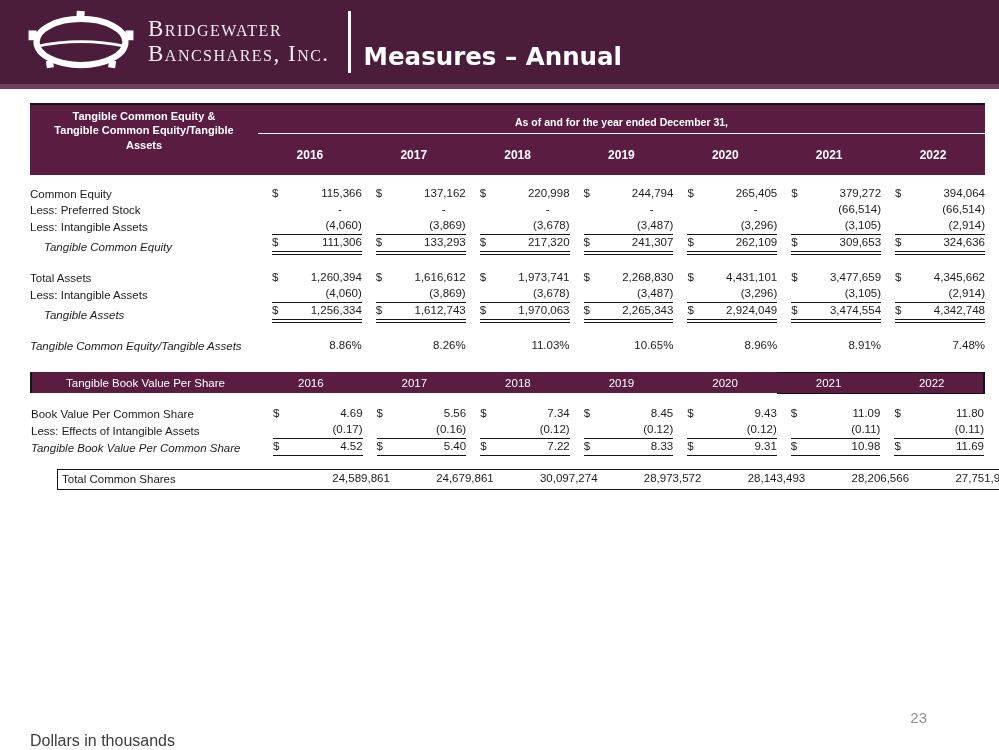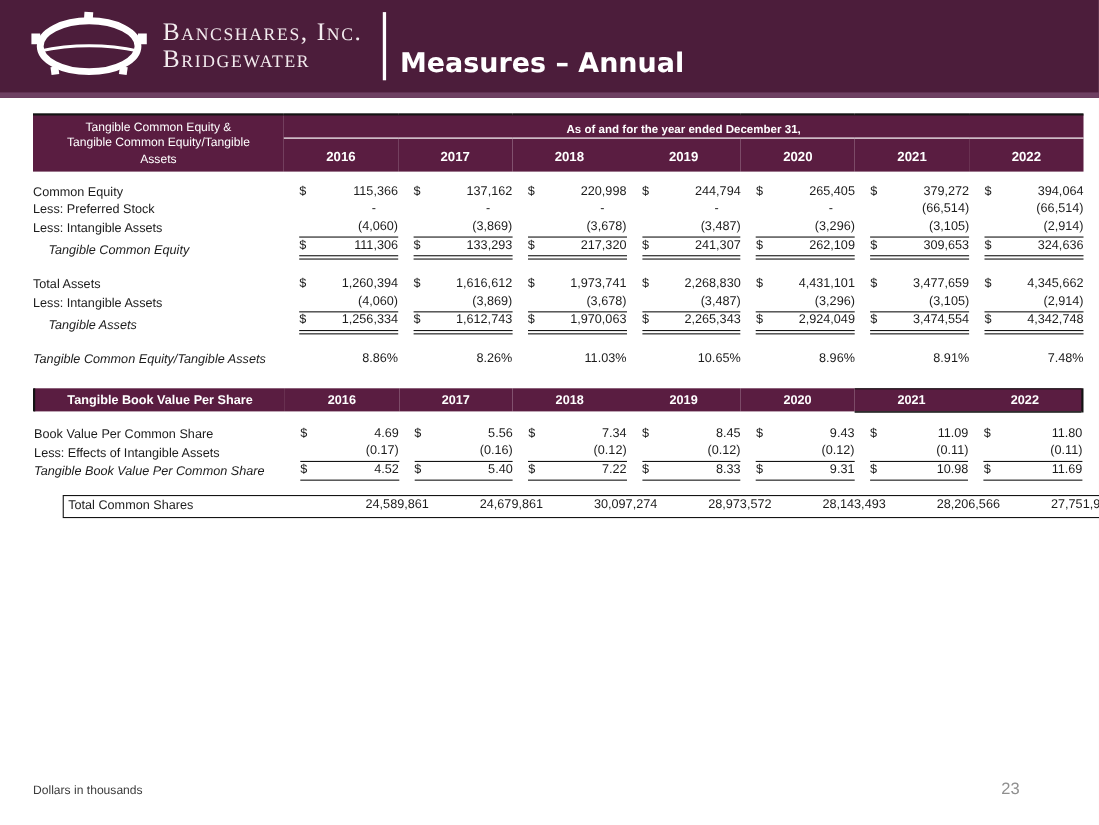--- a/index.html
+++ b/index.html
@@ -27,32 +27,32 @@
   .content{padding:14px 0 0 30px;}
   table.fintable{
     border-collapse:collapse;table-layout:fixed;width:955px;
     font-size:11.5px;color:#1c1c1c;
   }
   col.lblcol{width:228px;}
   
   #t1 thead{background:#5a1d41;color:#fff;}
   #t1 thead tr:first-child{border-top:2px solid #141414;}
   th.corner{
-    vertical-align:bottom;text-align:center;font-size:11px;font-weight:normal;
-    line-height:1.3;padding:4px 2px 4px;
+    vertical-align:bottom;text-align:center;font-size:11px;font-weight:bold;
+    line-height:1.3;padding:4px 2px 23px;
   }
   th.spanhead{
     font-size:10.5px;font-weight:bold;text-align:center;
     border-bottom:1.5px solid #ffffff;padding:5px 0 0;
   }
   th.yr{font-size:12px;font-weight:bold;text-align:center;padding:6px 0 5px;}
   
   #t2{margin-top:18px;}
   #t2 thead{background:#5a1d41;color:#fff;}
-  #t2 th{font-size:11.5px;font-weight:bold;text-align:center;padding:4px 0;}
+  #t2 th{font-size:11.5px;font-weight:normal;text-align:center;padding:4px 0;}
   #t2 th.barlabel{border-left:2px solid #141414;}
   #t2 th:nth-child(7){border-top:1.5px solid #141414;border-bottom:1.5px solid #141414;}
   #t2 th:nth-child(8){border-top:1.5px solid #141414;border-bottom:1.5px solid #141414;border-right:2px solid #141414;}
   #t1 tbody tr:first-child td{padding-top:11px;}
   #t2 tbody tr:first-child td{padding-top:12px;}
   
   td{padding:0;height:16px;vertical-align:bottom;}
   td.lbl{white-space:nowrap;line-height:15px;}
   td.lbl.it{font-style:italic;}
   td.lbl.ind{padding-left:14px;}
@@ -65,42 +65,42 @@
   .cw.dul{border-bottom:4px double #141414;}
   .cur{min-width:8px;text-align:left;}
   .num{text-align:right;white-space:nowrap;}
   .num.dash{padding-right:20px;}
   tr.spacer td{height:15px;}
   
   .sharesbox{width:953.6px;border:1.4px solid #141414;margin-top:13px;margin-left:27px;}
   #t3 tbody td{height:19px;vertical-align:middle;}
   #t3 td.lbl{padding-left:4px;}
   
-  .footnote{position:absolute;left:30px;bottom:25px;font-size:11px;color:#3c3c3c;}
+  .footnote{position:absolute;left:30px;bottom:0;font-size:16px;color:#3c3c3c;}
   .pagenum{position:absolute;right:72px;bottom:24px;font-size:15px;color:#8f8f8f;}
 </style>
 </head>
 <body>
 
 <div class="slide">
 
   <header class="banner">
     <div class="logo">
       <svg width="110" height="64" viewBox="0 0 120 72" aria-hidden="true">
         <ellipse cx="60" cy="36" rx="50" ry="26" fill="none" stroke="#ffffff" stroke-width="7"></ellipse>
         <path d="M9 41 Q 60 30 111 41" fill="none" stroke="#ffffff" stroke-width="3"></path>
         <rect x="55" y="1" width="9" height="9" fill="#ffffff" transform="rotate(4 59 5)"></rect>
         <rect x="1" y="23" width="9" height="11" fill="#ffffff"></rect>
         <rect x="110" y="23" width="9" height="11" fill="#ffffff"></rect>
         <rect x="21" y="57" width="8" height="8" fill="#ffffff" transform="rotate(-8 25 61)"></rect>
         <rect x="91" y="57" width="8" height="8" fill="#ffffff" transform="rotate(8 95 61)"></rect>
       </svg>
       <div class="company">
+        <div>Bridgewater</div>
         <div>Bancshares, Inc.</div>
-        <div>Bridgewater</div>
       </div>
     </div>
     <div class="vdiv"></div>
     <h1 class="title">
       <br>
       <span>Measures – Annual</span>
     </h1>
   </header>
 
   <main class="content">

